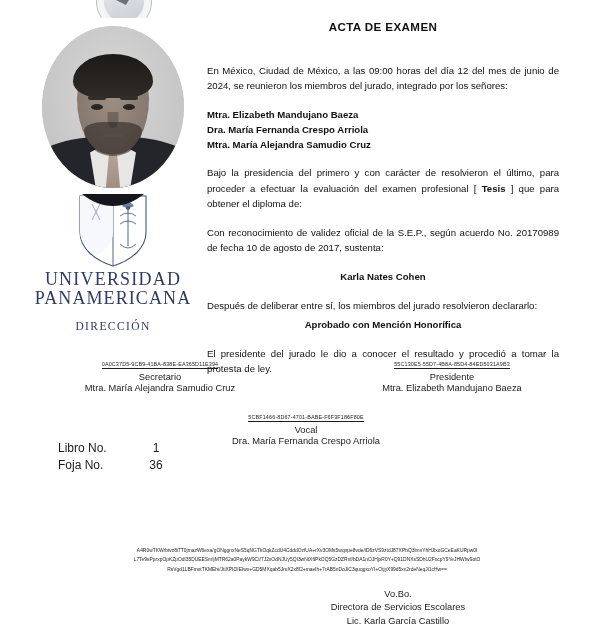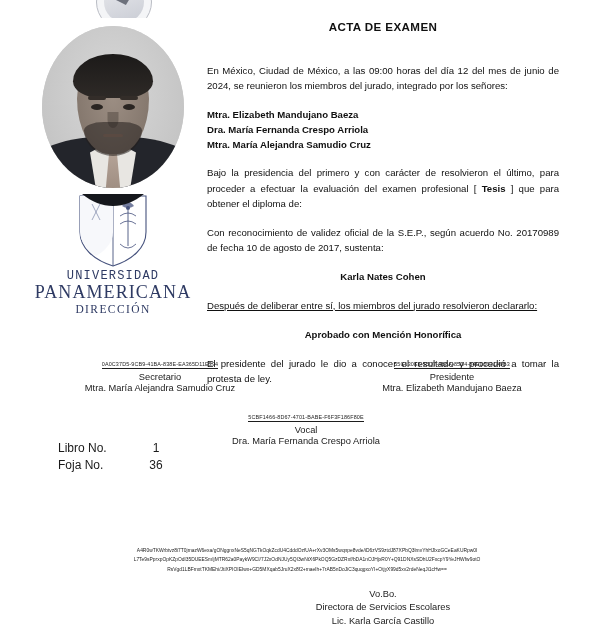--- a/index.html
+++ b/index.html
@@ -171,23 +171,23 @@
     height: 74px;
     margin: 0 auto 2px auto;
     display: block;
   }
   .uni-name {
     font-family: "Liberation Serif", serif;
     color: #2e3a63;
     letter-spacing: 1.2px;
     line-height: 1.06;
   }
-  .uni-line1 { font-size: 12px; font-family: Liberation Mono, monospace; }
+  .uni-line1 { font-size: 18px; }
   .uni-line2 { font-size: 18px; letter-spacing: 1.1px; }
-  .uni-line3 { font-size: 11.5px; margin-top: 1px; letter-spacing: 1.4px; }
+  .uni-line3 { font-size: 11.5px; margin-top: 12px; letter-spacing: 1.4px; }
 
   
   .doc-body {
     position: absolute;
     left: 207px;
     top: 18px;
     width: 352px;
     font-size: 9.6px;
     line-height: 1.62;
     color: #111;
@@ -196,21 +196,21 @@
     text-align: center;
     font-weight: bold;
     font-size: 11.6px;
     letter-spacing: 0.4px;
     margin-bottom: 26px;
   }
   .para {
     text-align: justify;
     margin: 0 0 13px 0;
   }
-  .para.tight { margin-bottom: 14px; text-decoration: underline; }
+  .para.tight { margin-bottom: 4px; }
   .jury-list {
     font-weight: bold;
     margin: 0 0 13px 0;
     line-height: 1.58;
   }
   .centered-bold {
     text-align: center;
     font-weight: bold;
     margin: 0 0 13px 0;
   }
@@ -275,21 +275,21 @@
     letter-spacing: 0.02px;
     color: #1b1b1b;
     text-align: center;
     word-break: break-all;
   }
   .hash-line { display: block; white-space: nowrap; }
 
   
   .footer {
     position: absolute;
-    left: 207px;
+    left: 222px;
     top: 588px;
     width: 352px;
     text-align: center;
     font-size: 9.3px;
     line-height: 1.45;
   }
 </style>
 </head>
 <body>
 

